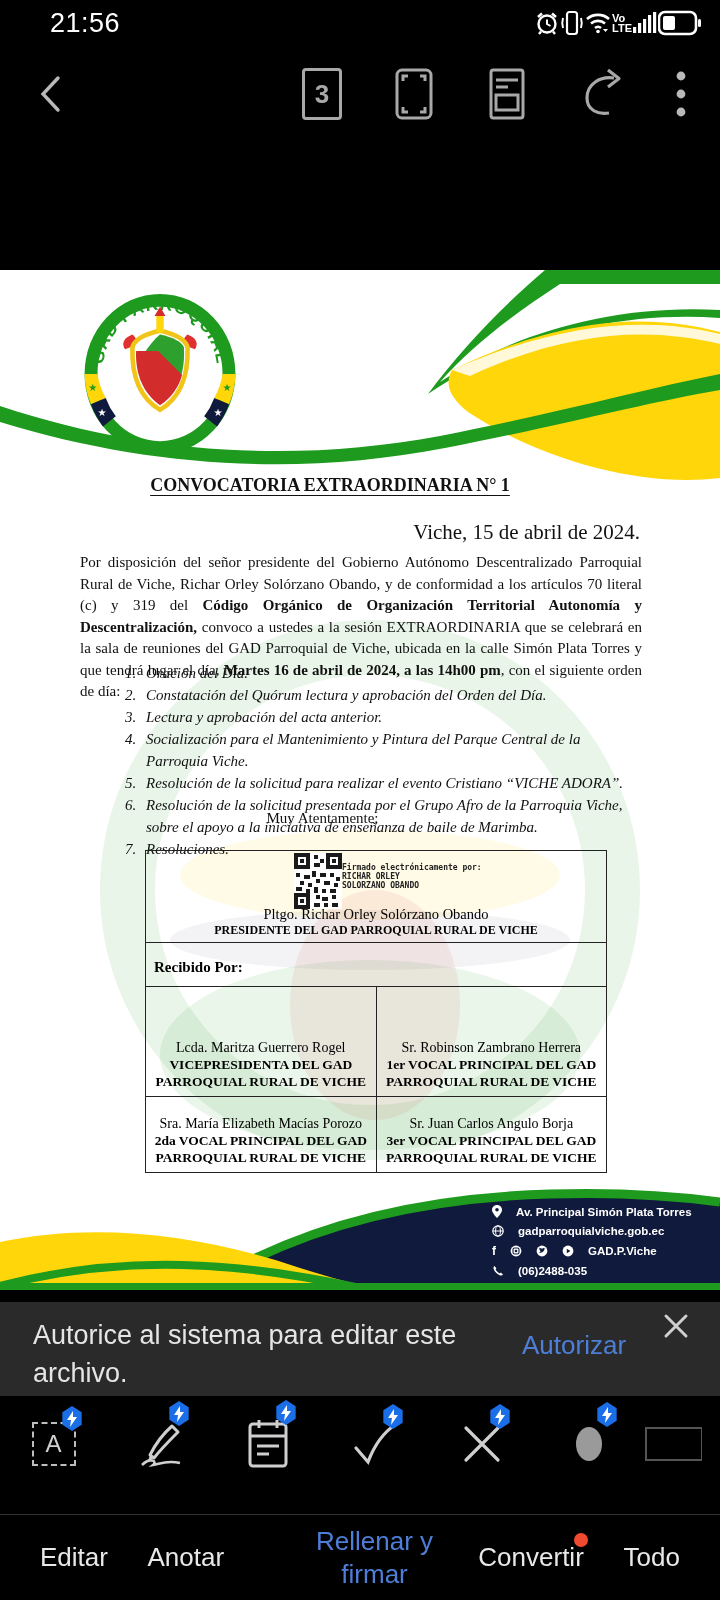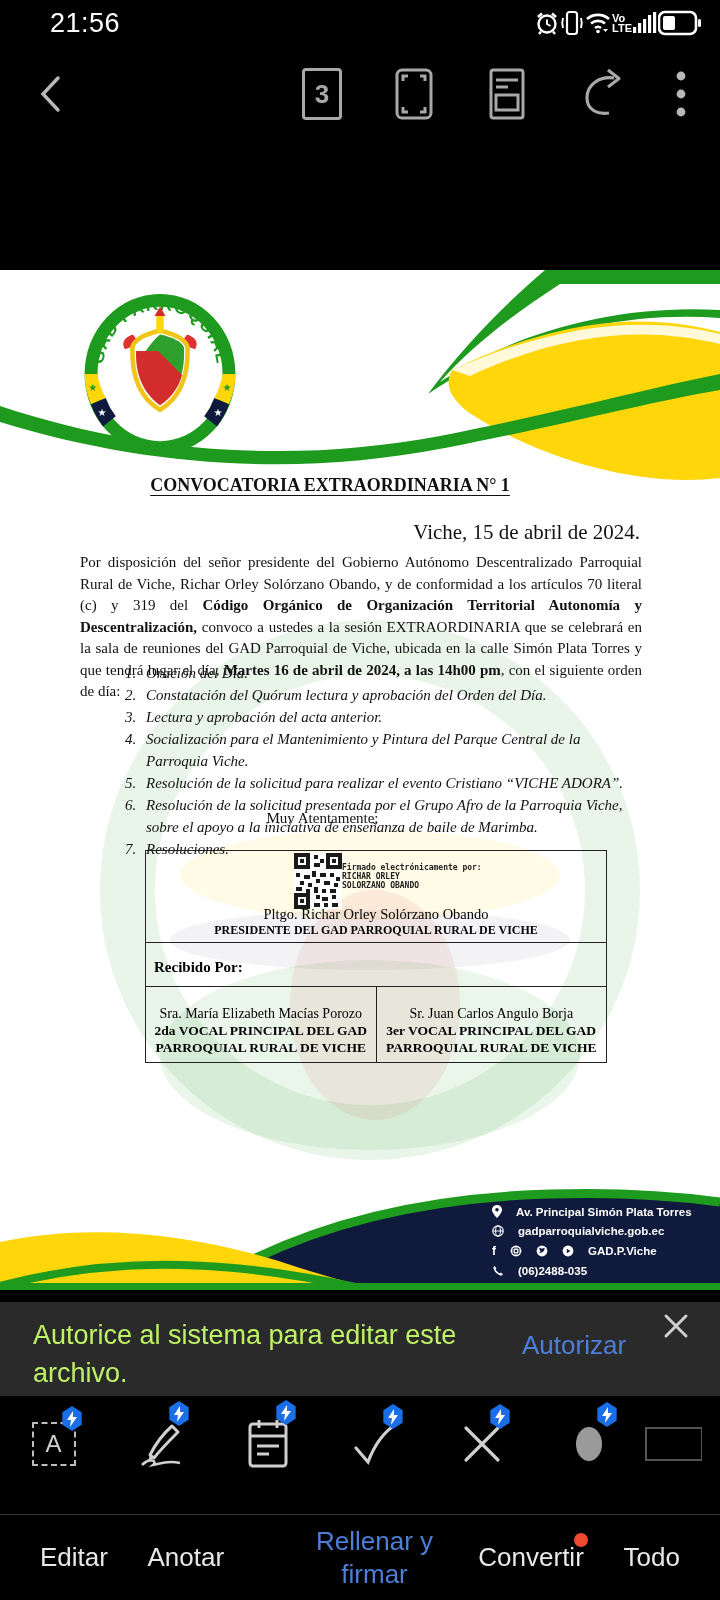--- a/index.html
+++ b/index.html
@@ -56,21 +56,21 @@
   .name-cell2 { height:76px; }
   .cell-name { font-size:14px; }
   .cell-role { font-size:13.5px; font-weight:700; line-height:17px; }
 
   
   .fline { display:flex; align-items:center; gap:14px; color:#fff; font-size:11.5px; font-weight:700;
            margin-bottom:7px; font-family:"Liberation Sans", sans-serif; }
 
   
   #banner { position:absolute; left:0; top:1302px; width:720px; height:94px; background:#2a2a2b; }
-  #banner .msg { position:absolute; left:33px; top:14px; width:450px; color:#bef264; font-size:27px;
+  #banner .msg { position:absolute; left:33px; top:14px; width:450px; color:#e5e5e5; font-size:27px;
                  line-height:38px; }
   #banner .act { position:absolute; left:522px; top:28px; color:#4d7fd9; font-size:26px; }
   #banner .x  { position:absolute; right:26px; top:6px; }
 
   
   #tools { position:absolute; left:0; top:1396px; width:720px; height:96px; background:#000;
            display:flex; align-items:center; overflow:hidden; }
   .tool { position:relative; width:107px; display:flex; justify-content:center; }
   .badge { position:absolute; top:-16px; right:24px; width:22px; height:25px; background:#1a6ee8;
            clip-path:polygon(50% 0,94% 25%,94% 75%,50% 100%,6% 75%,6% 25%);
@@ -274,20 +274,32 @@
         <div class="sig-name">Pltgo. Richar Orley Solórzano Obando</div>
         <div class="sig-role">PRESIDENTE DEL GAD PARROQUIAL RURAL DE VICHE</div>
       </td>
     </tr>
     <tr>
       <td colspan="2" class="recv-cell" style="vertical-align:bottom">
         <span>Recibido Por:</span>
       </td>
     </tr>
     <tr>
+      <td class="name-cell">
+        <div class="cell-name">Lcda. Maritza Guerrero Rogel</div>
+        <div class="cell-role">VICEPRESIDENTA DEL GAD</div>
+        <div class="cell-role">PARROQUIAL RURAL DE VICHE</div>
+      </td>
+      <td class="name-cell">
+        <div class="cell-name">Sr. Robinson Zambrano Herrera</div>
+        <div class="cell-role">1er VOCAL PRINCIPAL DEL GAD</div>
+        <div class="cell-role">PARROQUIAL RURAL DE VICHE</div>
+      </td>
+    </tr>
+    <tr>
       <td class="name-cell name-cell2">
         <div class="cell-name">Sra. María Elizabeth Macías Porozo</div>
         <div class="cell-role">2da VOCAL PRINCIPAL DEL GAD</div>
         <div class="cell-role">PARROQUIAL RURAL DE VICHE</div>
       </td>
       <td class="name-cell name-cell2">
         <div class="cell-name">Sr. Juan Carlos Angulo Borja</div>
         <div class="cell-role">3er VOCAL PRINCIPAL DEL GAD</div>
         <div class="cell-role">PARROQUIAL RURAL DE VICHE</div>
       </td>

